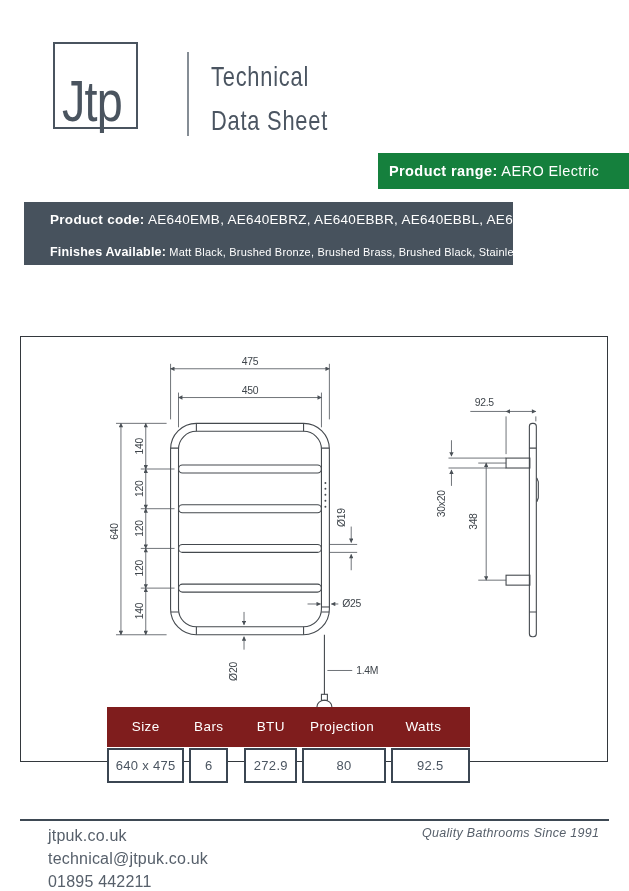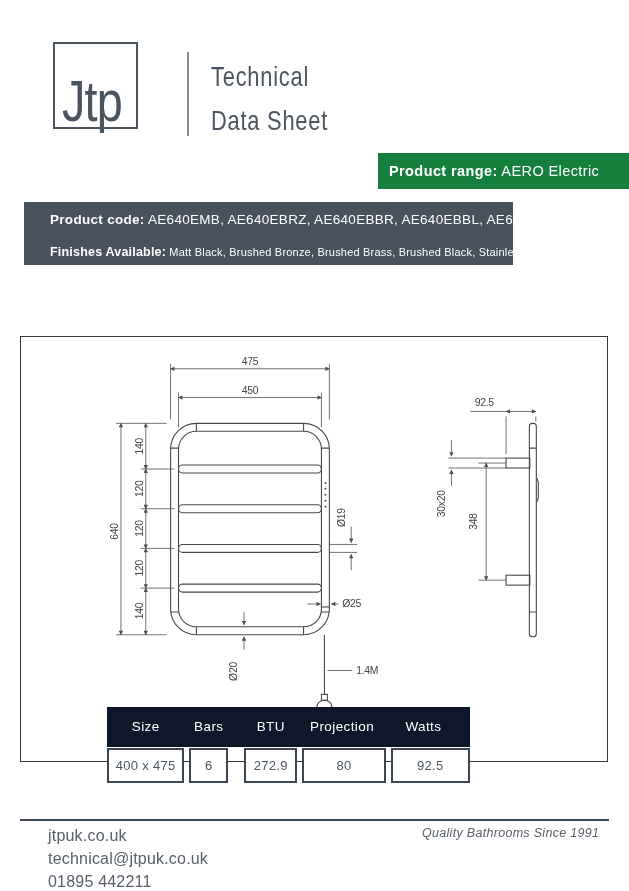--- a/index.html
+++ b/index.html
@@ -32,21 +32,21 @@
 
   
   .drawing-box { position:absolute; left:20px; top:296px; width:588px; height:426px; border:1.5px solid #33383d;margin-top:40px; }
   .drawing-box svg { display:block; }
   .dim { stroke:#4a5056; stroke-width:0.8; fill:none; }
   .obj { stroke:#44494e; stroke-width:1.1; fill:none; }
   text.dimtxt { font-size:10.5px; fill:#3f454b; letter-spacing:-0.3px; font-family:"Liberation Sans",sans-serif; }
 
   
   .spec-table { position:absolute; left:107px; top:707px; width:363px; }
-  .thead { display:flex; background:#0f172a; height:40px; }
+  .thead { display:flex; background:#7f1d1d; height:40px; }
   .th { color:#fff; font-size:13.5px; line-height:40px; text-align:center; letter-spacing:0.4px; }
   .tbody { display:flex; height:35px; margin-top:1px; }
   .td { background:#fff; border:2px solid #3b4document652; border:2px solid #3b4652; font-size:13px; color:#4b5561;
         line-height:31px; text-align:center; letter-spacing:0.3px; }
   .c0 { width:80px; margin-right:5px; }
   .c1 { width:40px; margin-right:16px; }
   .c2 { width:55px; margin-right:5px; }
   .c3 { width:86px; margin-right:5px; }
   .c4 { width:82px; }
 
@@ -178,21 +178,21 @@
 
   <div class="spec-table">
     <div class="thead">
       <div class="th c0">Size</div>
       <div class="th c1">Bars</div>
       <div class="th c2">BTU</div>
       <div class="th c4">Projection</div>
       <div class="th c3">Watts</div>
     </div>
     <div class="tbody">
-      <div class="td c0">400 x 475</div>
+      <div class="td c0">640 x 475</div>
       <div class="td c1">6</div>
       <div class="td c2">272.9</div>
       <div class="td c3">80</div>
       <div class="td c4">92.5</div>
     </div>
   </div>
 
   <div class="footer-rule"></div>
   <div class="footer-left">
     <div>jtpuk.co.uk</div>

